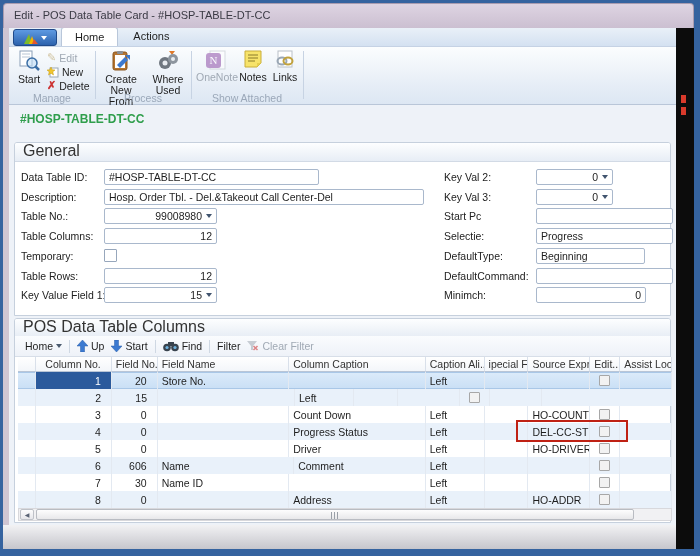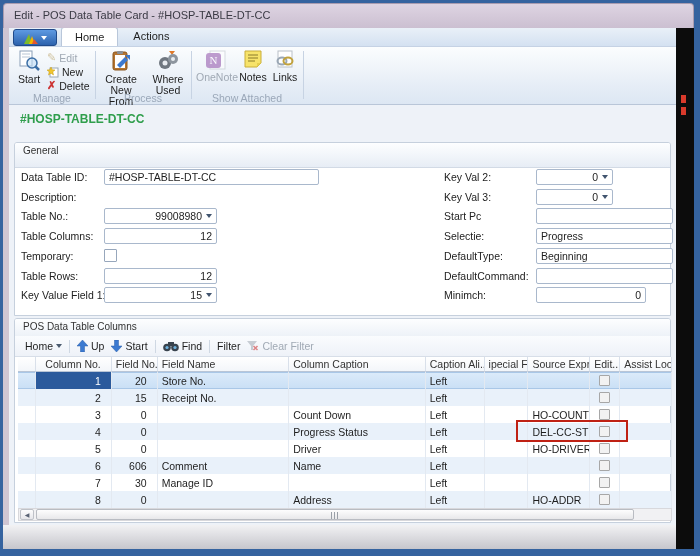--- a/index.html
+++ b/index.html
@@ -36,21 +36,21 @@
   .bigbtn{position:absolute;top:2px;text-align:center;line-height:11px;font-size:10.5px;}
   .bigbtn .bicon{display:block;margin:1px auto 2px auto;}
   .smallbtn{position:absolute;left:38px;height:13px;display:flex;align-items:center;gap:3px;font-size:10.5px;white-space:nowrap;}
   .grayed{color:#a0a9b4;}
   .dim{opacity:.55;}
   
   .page-title{position:absolute;left:11px;top:84px;font-size:12px;font-weight:bold;color:#2f9e4c;}
   .panel{position:absolute;left:5px;width:657px;background:#fff;border:1px solid #c6d0dd;border-radius:3px 3px 0 0;}
   .panel.general{top:114px;height:174px;}
   .panel.posdt{top:290px;height:205px;}
-  .phead{height:25px;line-height:16px;padding-left:8px;font-size:10px;color:#333;
+  .phead{height:19px;line-height:16px;padding-left:8px;font-size:16px;color:#333;
     background:linear-gradient(#fdfeff,#e7edf5);border-bottom:1px solid #d2dae5;border-radius:2px 2px 0 0;}
   
   .frow{position:absolute;left:0;width:100%;height:18px;}
   .flabel{position:absolute;top:2px;font-size:10.5px;color:#222;white-space:nowrap;}
   .finput{position:absolute;top:0;height:16px;background:#fff;border:1px solid #a9b8cc;border-radius:2px;
     display:flex;align-items:center;font-size:10.5px;overflow:hidden;}
   .finput.al{justify-content:flex-start;padding-left:4px;}
   .finput.ar{justify-content:flex-end;padding-right:4px;}
   .dd{width:0;height:0;border-left:3px solid transparent;border-right:3px solid transparent;
     border-top:4px solid #41546e;margin-left:4px;}
@@ -212,20 +212,23 @@
         <div class="phead"><span>General</span></div>
         <div id="gen-fields">
             <div class="frow" style="top: 26px;">
               <span class="flabel" style="left: 6px;">Data Table ID:</span>
               <div class="finput al" style="width: 215px; left: 89px;">
                 <span>#HOSP-TABLE-DT-CC</span>
               </div>
             </div>
             <div class="frow" style="top: 45.7px;">
               <span class="flabel" style="left: 6px;">Description:</span>
+              <div class="finput al" style="width: 320px; left: 89px;">
+                <span>Hosp. Order Tbl. - Del.&amp;Takeout Call Center-Del</span>
+              </div>
             </div>
             <div class="frow" style="top: 65.4px;">
               <span class="flabel" style="left: 6px;">Table No.:</span>
               <div class="finput ar" style="width: 113px; left: 89px;">
                 <span>99008980</span>
                 <span class="dd"></span>
               </div>
             </div>
             <div class="frow" style="top: 85.1px;">
               <span class="flabel" style="left: 6px;">Table Columns:</span>
@@ -271,21 +274,21 @@
               </div>
             </div>
             <div class="frow" style="top: 85.1px;">
               <span class="flabel" style="left: 429px;">Selectie:</span>
               <div class="finput al" style="width: 137px; left: 521px;">
                 <span>Progress</span>
               </div>
             </div>
             <div class="frow" style="top: 104.8px;">
               <span class="flabel" style="left: 429px;">DefaultType:</span>
-              <div class="finput al" style="width: 137px; left: 521px; text-align: center;">
+              <div class="finput al" style="width: 109px; left: 521px; text-align: center;">
                 <span>Beginning</span>
               </div>
             </div>
             <div class="frow" style="top: 124.5px;">
               <span class="flabel" style="left: 429px;">DefaultCommand:</span>
               <div class="finput al" style="width: 137px; left: 521px;">
                 <span></span>
               </div>
             </div>
             <div class="frow" style="top: 144.2px;">
@@ -364,21 +367,20 @@
               <div class="gcell" style="width: 62px;"></div>
               <div class="gcell c" style="width: 30px;">
                 <div class="cb"></div>
               </div>
               <div class="gcell" style="width: 52px;"></div>
             </div>
             <div class="grow alt">
               <div class="gcell" style="width: 18px;"></div>
               <div class="gcell r" style="width: 76px;">2</div>
               <div class="gcell r" style="width: 46px;">15</div>
-              <div class="gcell" style="width: 132px;">Receipt No.</div>
               <div class="gcell" style="width: 137px;"></div>
               <div class="gcell" style="width: 59px;">Left</div>
               <div class="gcell" style="width: 44px;"></div>
               <div class="gcell" style="width: 62px;"></div>
               <div class="gcell c" style="width: 30px;">
                 <div class="cb"></div>
               </div>
               <div class="gcell" style="width: 52px;"></div>
             </div>
             <div class="grow">
@@ -420,35 +422,35 @@
               <div class="gcell" style="width: 62px;">HO-DRIVER</div>
               <div class="gcell c" style="width: 30px;">
                 <div class="cb"></div>
               </div>
               <div class="gcell" style="width: 52px;"></div>
             </div>
             <div class="grow alt">
               <div class="gcell" style="width: 18px;"></div>
               <div class="gcell r" style="width: 76px;">6</div>
               <div class="gcell r" style="width: 46px;">606</div>
+              <div class="gcell" style="width: 137px;">Name</div>
               <div class="gcell" style="width: 132px;">Comment</div>
-              <div class="gcell" style="width: 137px;">Name</div>
               <div class="gcell" style="width: 59px;">Left</div>
               <div class="gcell" style="width: 44px;"></div>
               <div class="gcell" style="width: 62px;"></div>
               <div class="gcell c" style="width: 30px;">
                 <div class="cb"></div>
               </div>
               <div class="gcell" style="width: 52px;"></div>
             </div>
             <div class="grow">
               <div class="gcell" style="width: 18px;"></div>
               <div class="gcell r" style="width: 76px;">7</div>
               <div class="gcell r" style="width: 46px;">30</div>
-              <div class="gcell" style="width: 132px;">Manage ID</div>
+              <div class="gcell" style="width: 132px;">Name ID</div>
               <div class="gcell" style="width: 137px;"></div>
               <div class="gcell" style="width: 59px;">Left</div>
               <div class="gcell" style="width: 44px;"></div>
               <div class="gcell" style="width: 62px;"></div>
               <div class="gcell c" style="width: 30px;">
                 <div class="cb"></div>
               </div>
               <div class="gcell" style="width: 52px;"></div>
             </div>
             <div class="grow alt">

